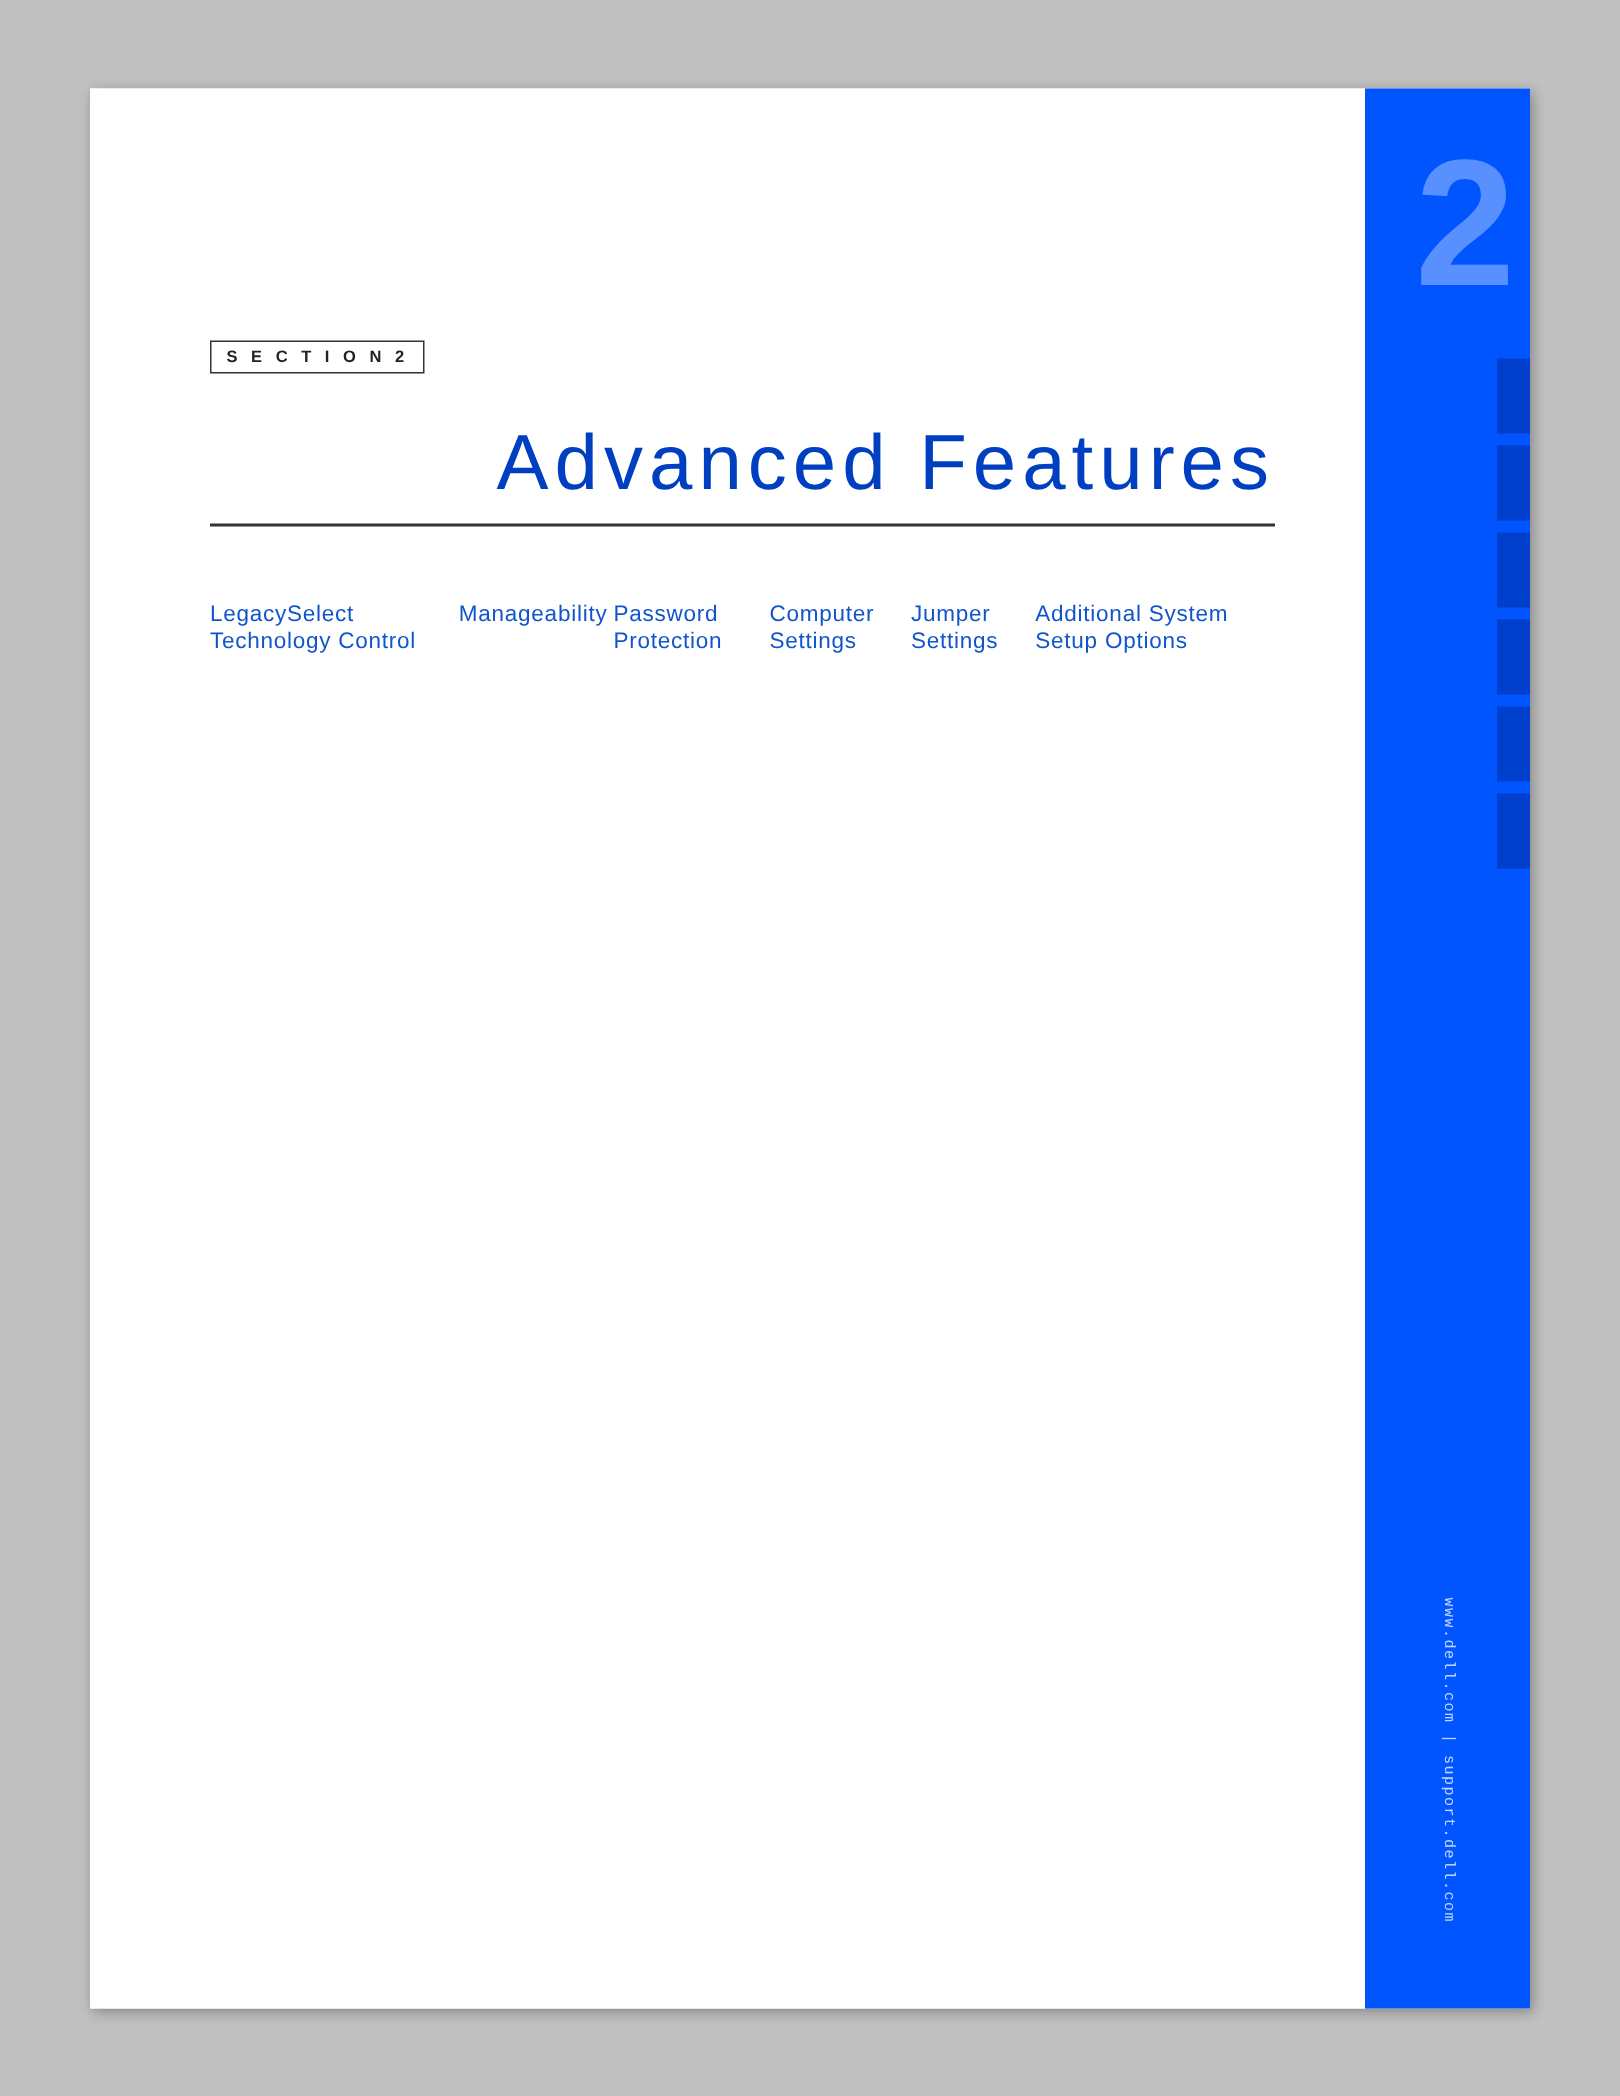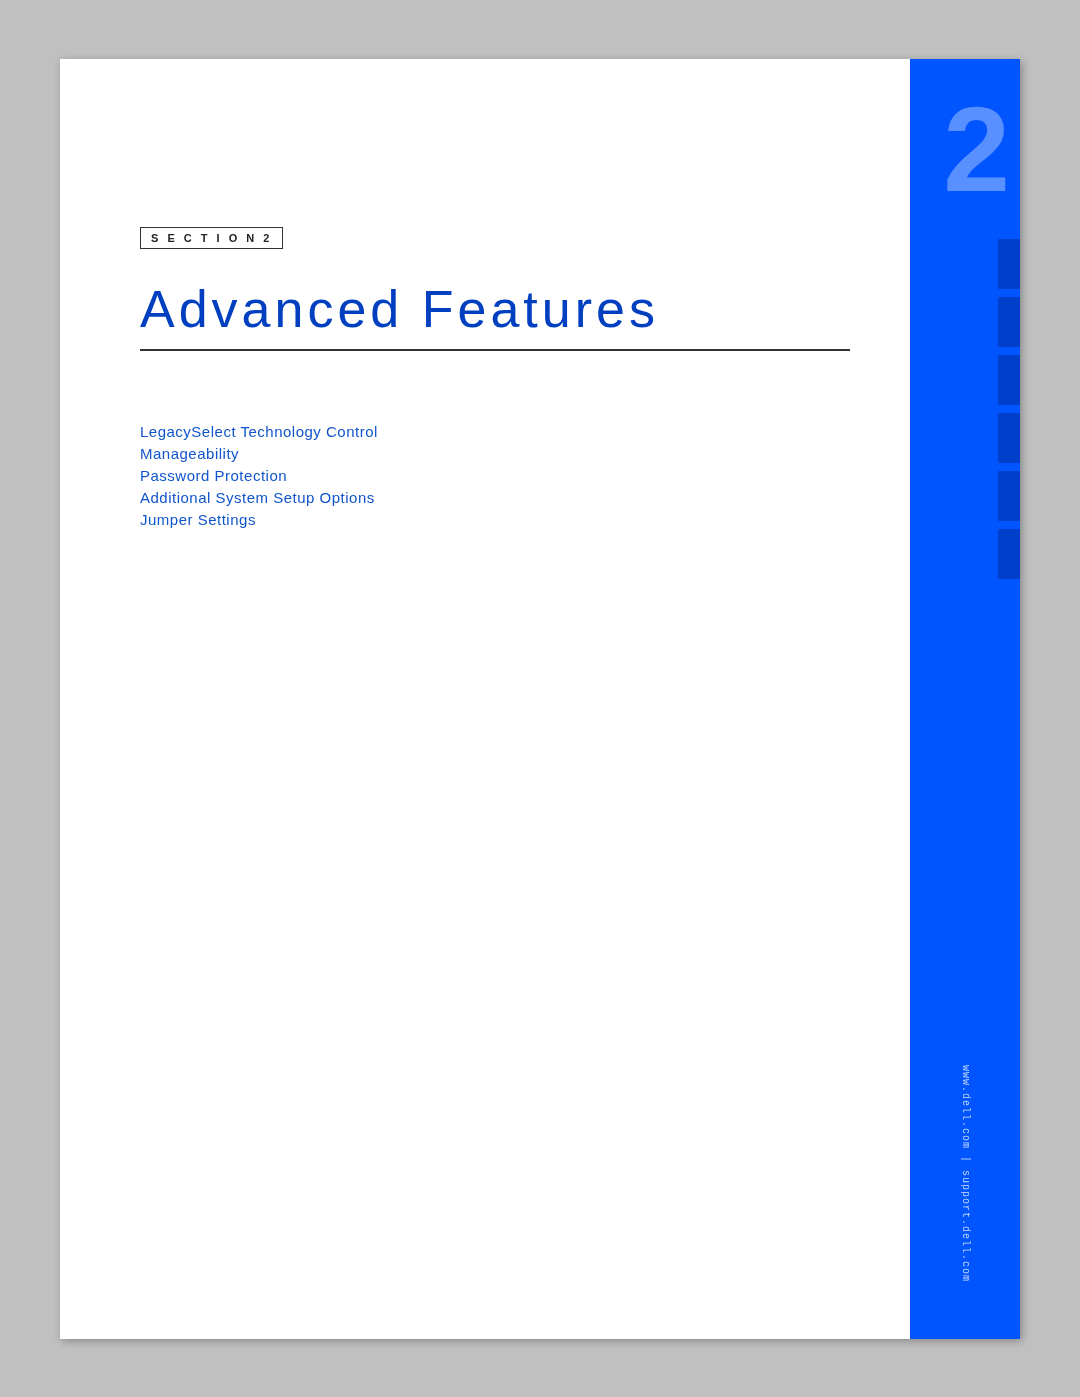--- a/index.html
+++ b/index.html
@@ -47,28 +47,28 @@
       margin-top: 88px;
     }
 
     .page-title {
       font-size: 52px;
       font-weight: 400;
       color: #0040C0;
       letter-spacing: 4px;
       border-bottom: 2px solid #333;
       padding-bottom: 10px;
-      margin-bottom: 72px;
+      margin-bottom: 50px;
       font-family: Arial, sans-serif;
+      text-align: right;
     }
 
     .toc-list {
       list-style: none;
       display: flex;
-      flex-direction: column;
       gap: 4px;
     }
 
     .toc-list li a {
       color: #1155CC;
       text-decoration: none;
       font-size: 15px;
       letter-spacing: 0.5px;
     }
 
@@ -152,24 +152,27 @@
       <li>
         <a href="#legacyselect">LegacySelect Technology Control</a>
       </li>
       <li>
         <a href="#manageability">Manageability</a>
       </li>
       <li>
         <a href="#password">Password Protection</a>
       </li>
       <li>
-        <a href="#additional">Additional System Setup Options</a>
+        <a href="#computer-settings">Computer Settings</a>
       </li>
       <li>
         <a href="#jumper">Jumper Settings</a>
+      </li>
+      <li>
+        <a href="#additional">Additional System Setup Options</a>
       </li>
     </ul>
 
   </div>
 
   <div class="right-sidebar">
 
     <div class="section-number">2</div>
 
     <div class="sidebar-tabs-right">

